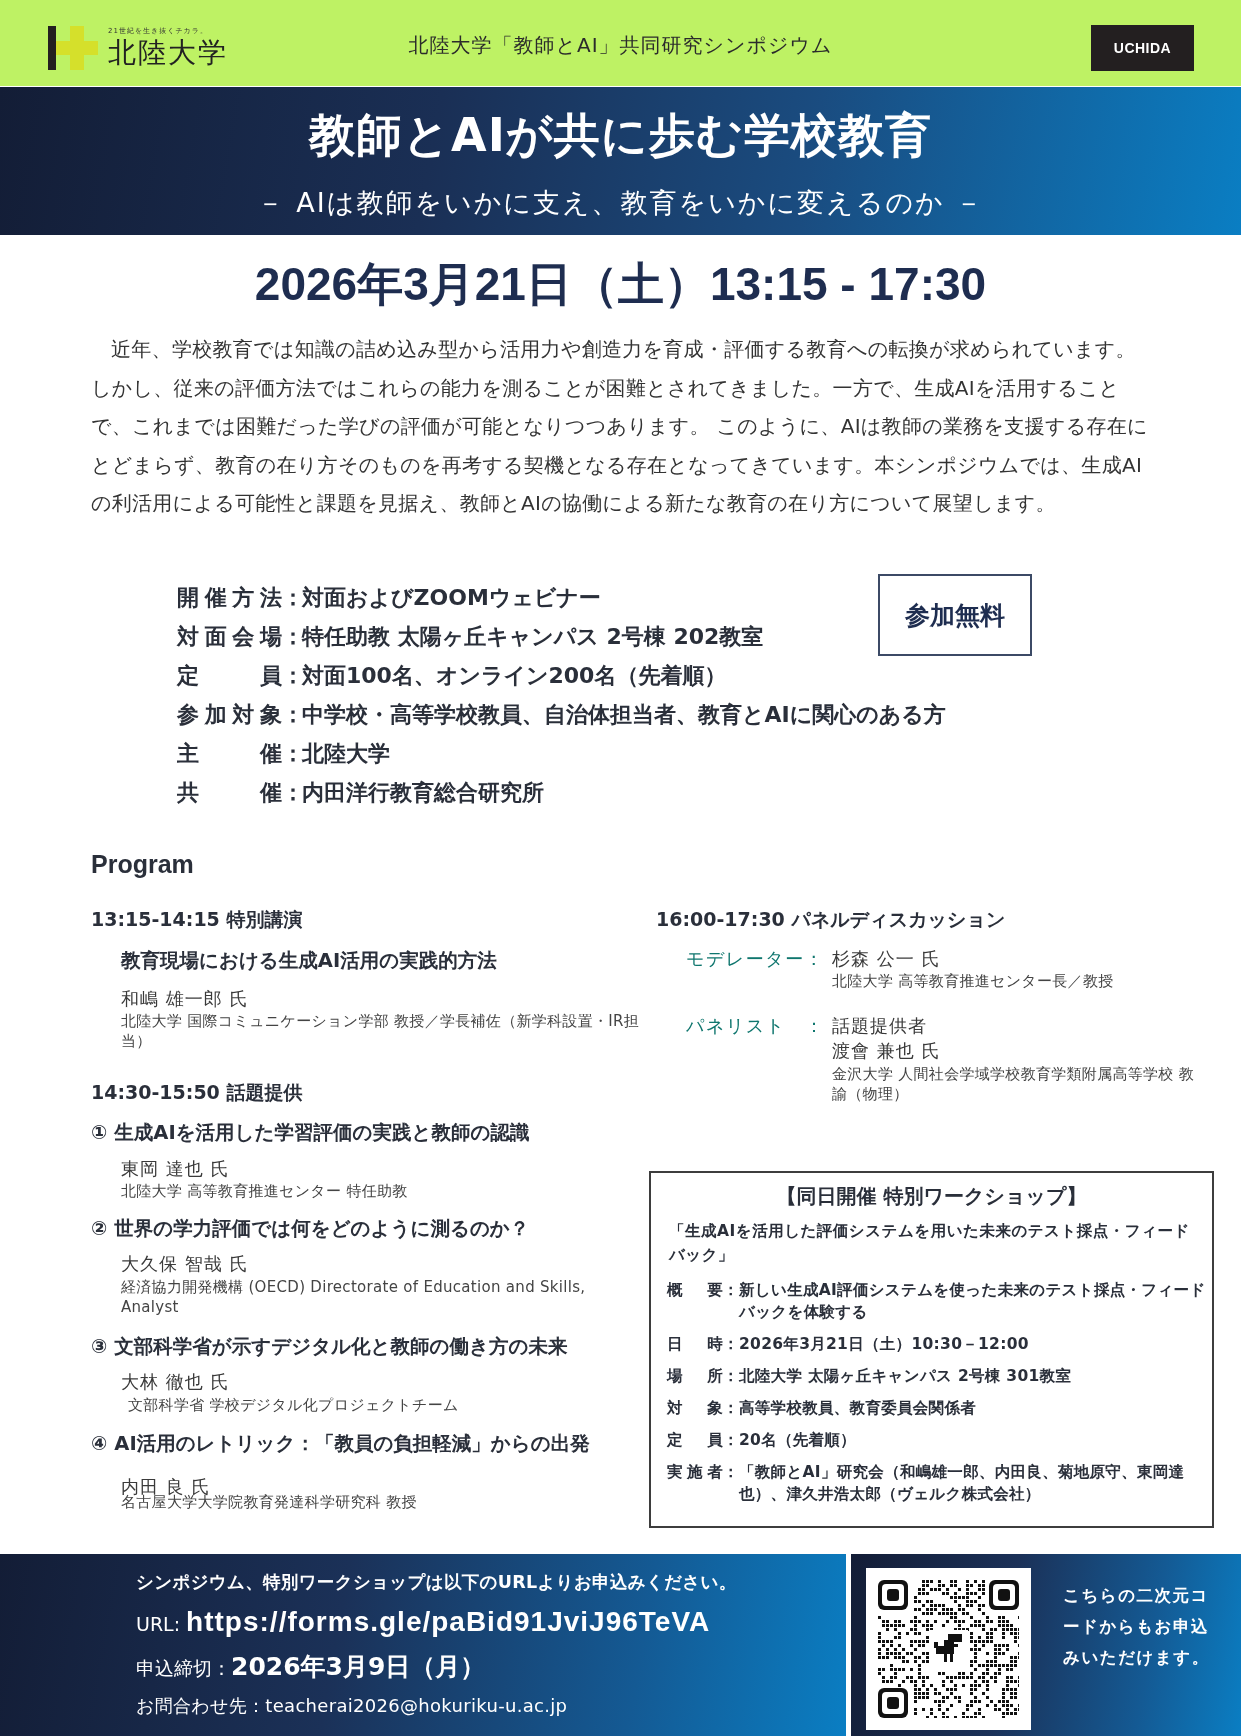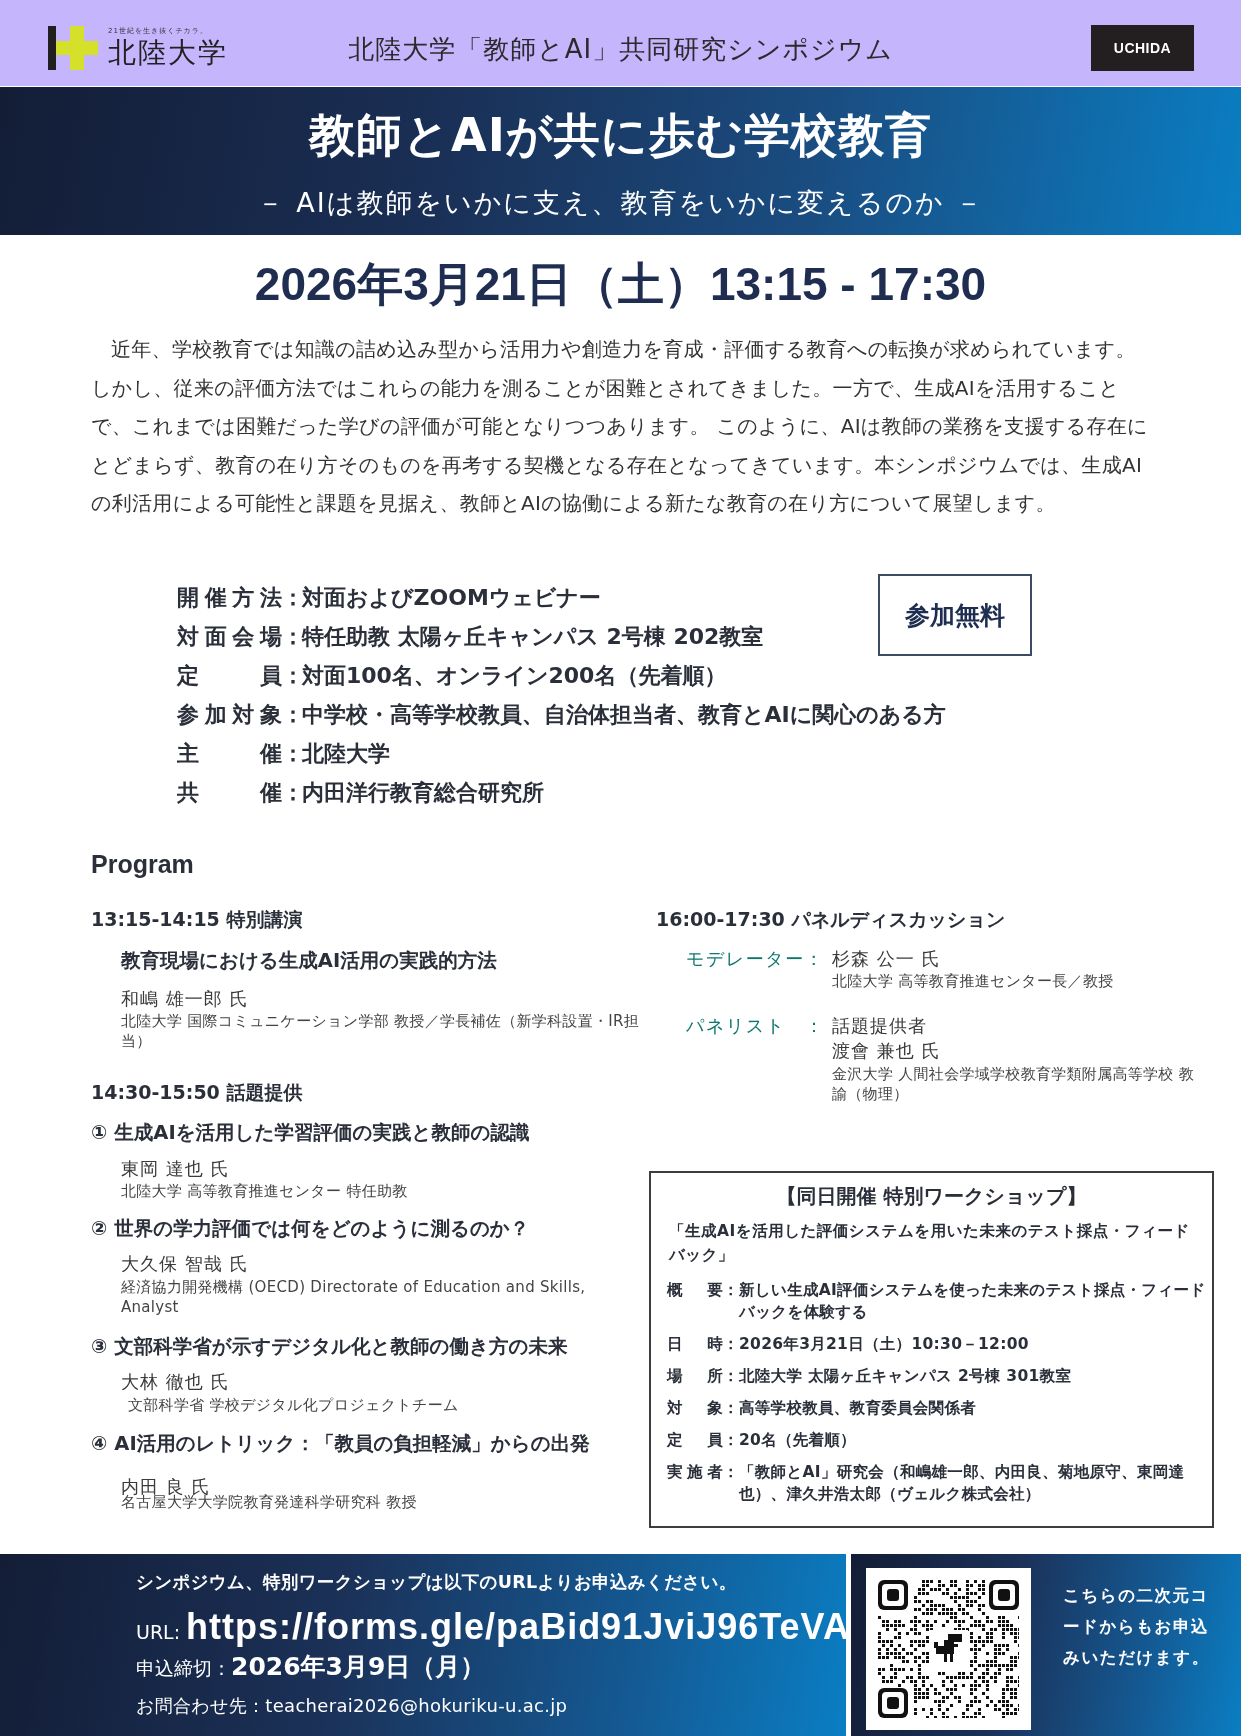--- a/index.html
+++ b/index.html
@@ -1,27 +1,27 @@
 <!DOCTYPE html>
 <html><head>
 <meta charset="utf-8">
 <style>
   * { box-sizing: border-box; margin: 0; padding: 0; }
   html, body { width: 1241px; height: 1736px; background: #ffffff; overflow: hidden; }
   body { position: relative; font-family: "DejaVu Sans", "Liberation Sans", sans-serif; color: #2a2f3a; }
 
   
-  .topbar { position: absolute; left: 0; top: 0; width: 1241px; height: 86px; background: #c4b5fd; }
+  .topbar { position: absolute; left: 0; top: 0; width: 1241px; height: 86px; background: #bef264; }
   .logo { position: absolute; left: 48px; top: 26px; width: 190px; height: 44px; }
   .logo .bar { position: absolute; left: 0; top: 0; width: 8px; height: 44px; background: #231f20; }
   .logo .plus-v { position: absolute; left: 22px; top: 0; width: 14px; height: 44px; background: #d5e02b; }
   .logo .plus-h { position: absolute; left: 8px; top: 15px; width: 42px; height: 14px; background: #d5e02b; }
   .logo .tagline { position: absolute; left: 60px; top: 0; font-size: 7px; color: #333; letter-spacing: 1px; white-space: nowrap; }
   .logo .uname { position: absolute; left: 60px; top: 10px; font-size: 28px; color: #222; letter-spacing: 2px; white-space: nowrap; line-height: 34px; }
-  .top-title { position: absolute; left: 0; width: 1241px; top: 32px; text-align: center; font-size: 26px; color: #2b2b2b; letter-spacing: 1px; }
+  .top-title { position: absolute; left: 0; width: 1241px; top: 32px; text-align: center; font-size: 20px; color: #2b2b2b; letter-spacing: 1px; }
   .uchida { position: absolute; left: 1091px; top: 25px; width: 103px; height: 46px; background: #231f20; color: #fff; font-family: "Liberation Sans", sans-serif; font-weight: bold; font-size: 14px; letter-spacing: 0.5px; display: flex; align-items: center; justify-content: center; }
 
   
   .hero { position: absolute; left: 0; top: 87px; width: 1241px; height: 148px; background: linear-gradient(100deg, #131d36 0%, #1a2f55 35%, #1a4c80 65%, #0a7ec3 100%); color: #fff; text-align: center; }
   .hero-title { position: absolute; left: 0; width: 100%; top: 18px; font-size: 46px; font-weight: bold; letter-spacing: 1px; }
   .hero-sub { position: absolute; left: 0; width: 100%; top: 98px; font-size: 27px; letter-spacing: 2px; font-weight: normal; }
 
   .date-line { position: absolute; left: 0; width: 1241px; top: 254px; text-align: center; font-family: "Liberation Sans", sans-serif; font-size: 46px; font-weight: bold; color: #1e2d50; letter-spacing: 0; }
 
   .intro { position: absolute; left: 91px; top: 330px; width: 1060px; font-size: 20px; line-height: 38.5px; color: #333; text-indent: 20px; letter-spacing: 0.3px; }
@@ -51,21 +51,21 @@
   .ws-colon { width: 16px; flex: none; text-align: center; }
   .ws-val { flex: 1; }
 
   
   .foot-left { position: absolute; left: 0; top: 1554px; width: 846px; height: 182px; background: linear-gradient(100deg, #131d36 0%, #1b3158 40%, #145a94 75%, #0a7ec3 100%); color: #fff; }
   .foot-right { position: absolute; left: 851px; top: 1554px; width: 390px; height: 182px; background: linear-gradient(100deg, #131d36 0%, #1b3158 40%, #145a94 75%, #0a7ec3 100%); color: #fff; }
   .apply-box { position: absolute; left: 27px; top: 16px; width: 76px; height: 155px; background: #fff; color: #222; font-size: 21px; font-weight: bold; line-height: 34px; display: flex; align-items: center; justify-content: center; text-align: center; }
   .foot-note { position: absolute; left: 136px; top: 16px; font-size: 17.5px; font-weight: bold; white-space: nowrap; letter-spacing: 0.3px; }
   .foot-url { position: absolute; left: 136px; top: 52px; white-space: nowrap; }
   .foot-url .lbl { font-size: 19px; font-weight: normal; }
-  .foot-url .val { font-family: "Liberation Sans", sans-serif; font-size: 36px; font-weight: bold; letter-spacing: 1px; margin-left: 6px; }
+  .foot-url .val { font-family: "Liberation Sans", sans-serif; font-size: 28px; font-weight: bold; letter-spacing: 1px; margin-left: 6px; }
   .foot-deadline { position: absolute; left: 136px; top: 96px; white-space: nowrap; }
   .foot-deadline .lbl { font-size: 19px; }
   .foot-deadline .val { font-size: 25px; font-weight: bold; }
   .foot-contact { position: absolute; left: 136px; top: 140px; font-size: 18px; white-space: nowrap; letter-spacing: 0.3px; }
 
   .qr { position: absolute; left: 15px; top: 14px; width: 165px; height: 162px; background: #fff; }
   .qr svg { position: absolute; left: 12px; top: 12px; }
   .qr-text { position: absolute; left: 212px; top: 26px; width: 150px; font-size: 16.5px; font-weight: bold; line-height: 31px; letter-spacing: 1.5px; }
 </style>
 </head>

